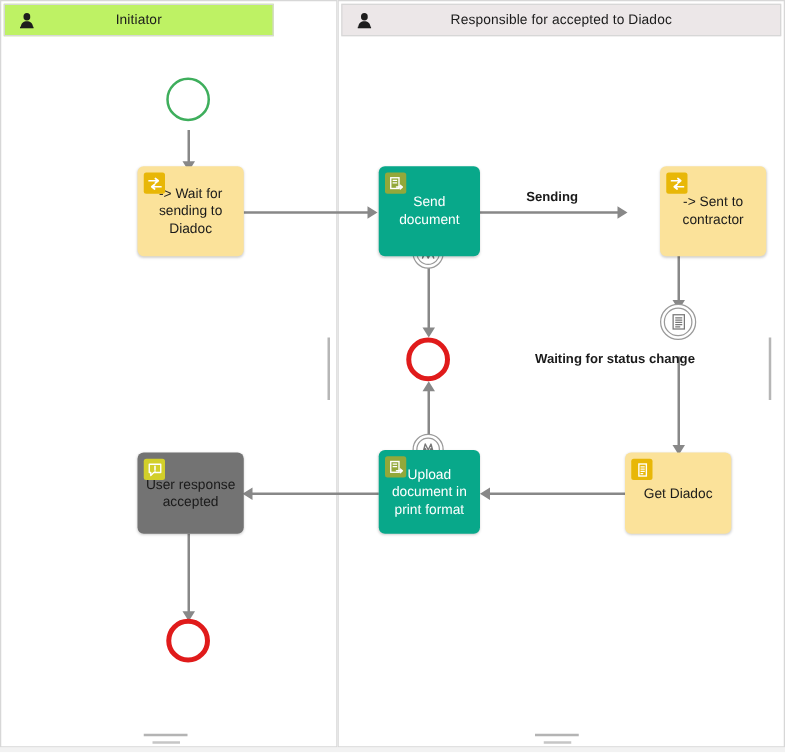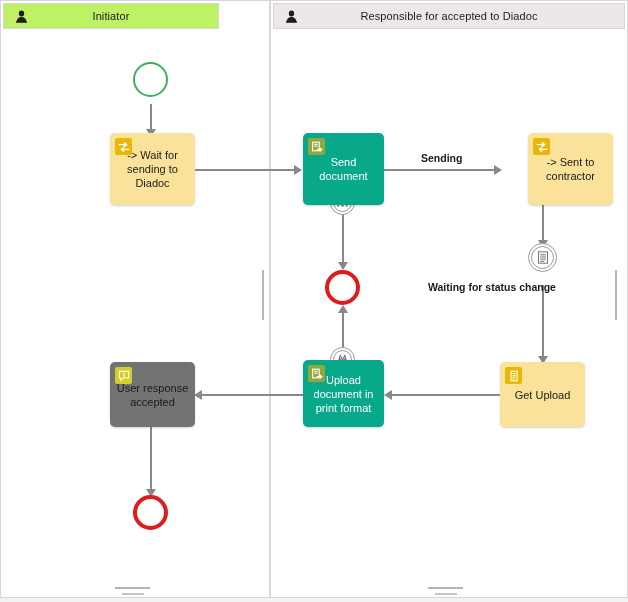--- a/index.html
+++ b/index.html
@@ -257,21 +257,21 @@
   <div class="task" style="left:500px;top:362px;width:85px;height:65px;background:#fbe29a;color:#1a1a1a;">
     <span class="task-badge" style="background:#e8b707;">
       <svg width="12" height="12" viewBox="0 0 12 12">
         <rect x="3.1" y="1.2" width="6" height="9.6" fill="none" stroke="#ffffff" stroke-width="1.1"></rect>
         <line x1="4.4" y1="3.5" x2="7.8" y2="3.5" stroke="#ffffff" stroke-width="0.95"></line>
         <line x1="4.4" y1="5.3" x2="7.8" y2="5.3" stroke="#ffffff" stroke-width="0.95"></line>
         <line x1="4.4" y1="7.1" x2="7.8" y2="7.1" stroke="#ffffff" stroke-width="0.95"></line>
         <line x1="4.4" y1="8.9" x2="6.6" y2="8.9" stroke="#ffffff" stroke-width="0.95"></line>
       </svg>
     </span>
-    <span class="lbl">Get Upload</span>
+    <span class="lbl">Get Diadoc</span>
   </div>
 
   <div class="task" style="left:303px;top:360px;width:81px;height:67px;background:#08a88a;color:#ffffff;">
     <span class="task-badge" style="background:#93a83a;">
       <svg width="12" height="12" viewBox="0 0 12 12">
         <rect x="1.6" y="1.2" width="6.6" height="8.6" fill="none" stroke="#ffffff" stroke-width="1.1"></rect>
         <line x1="3.1" y1="3.3" x2="6.7" y2="3.3" stroke="#ffffff" stroke-width="1"></line>
         <line x1="3.1" y1="5.2" x2="6.7" y2="5.2" stroke="#ffffff" stroke-width="1"></line>
         <path d="M6.2 8.6 H10.6 M9.2 7.2 L10.9 8.6 L9.2 10.1" fill="none" stroke="#ffffff" stroke-width="1.2" stroke-linecap="round" stroke-linejoin="round"></path>
       </svg>

